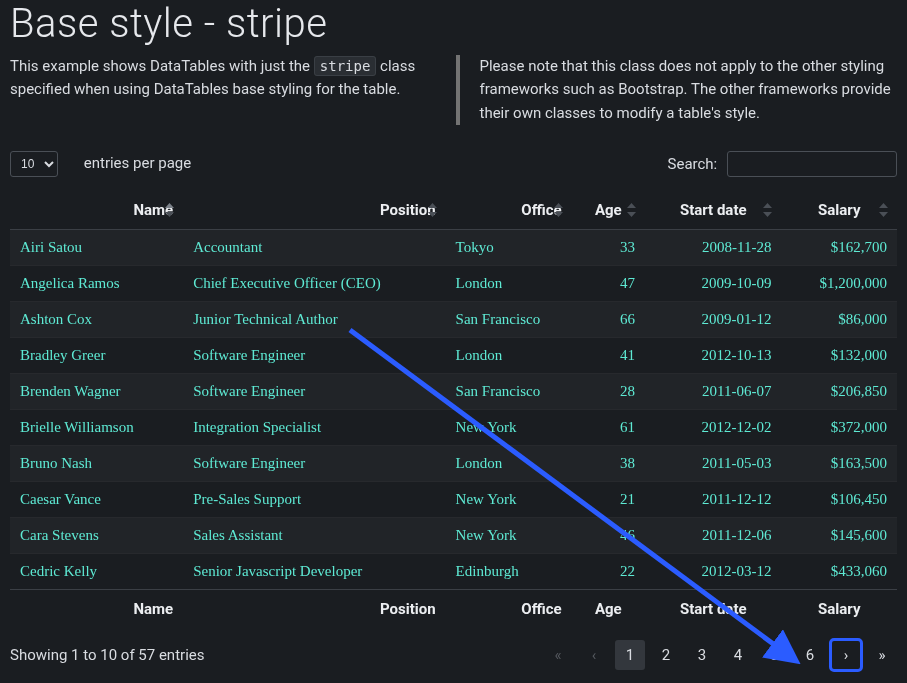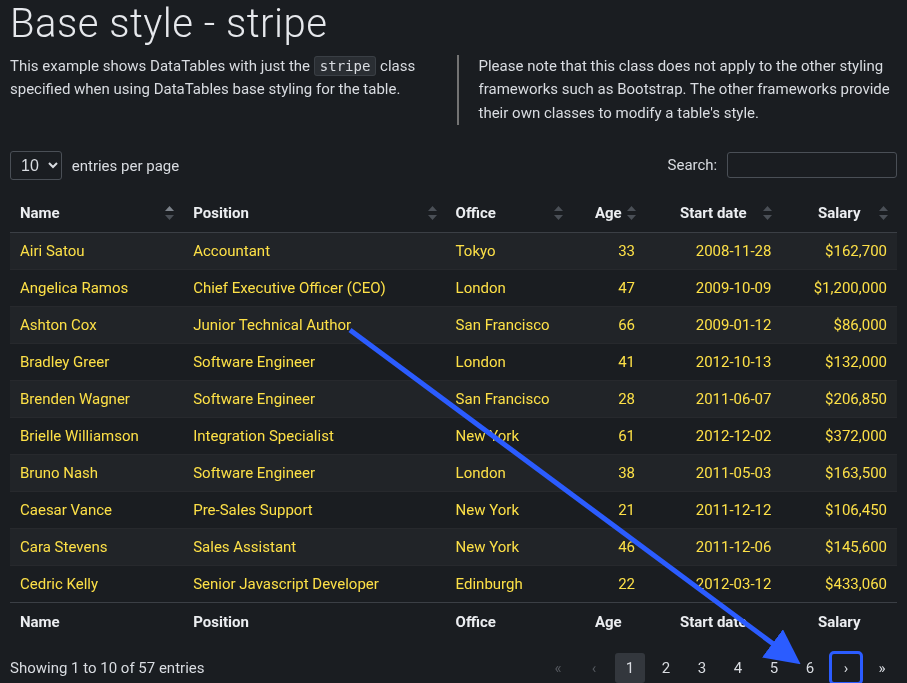--- a/index.html
+++ b/index.html
@@ -27,21 +27,21 @@
     margin-bottom: 26px;
   }
   .intro-left {
     flex: 1;
     padding-right: 20px;
     line-height: 1.55;
   }
   .intro-right {
     flex: 1;
     padding-left: 20px;
-    border-left: 2px solid #737373;
+    border-left: 4px solid #737373;
     line-height: 1.55;
   }
   code.badge {
     background: #2a2e33;
     border: 1px solid #3a3f45;
     border-radius: 3px;
     padding: 1px 5px;
     font-family: ui-monospace, SFMono-Regular, Menlo, monospace;
     font-size: 14px;
   }
@@ -50,51 +50,52 @@
     justify-content: space-between;
     align-items: center;
     margin-bottom: 14px;
   }
   .length-control select {
     background: #1a1d21;
     color: #d9dce1;
     border: 1px solid #4a4f56;
     border-radius: 3px;
     padding: 4px 6px;
-    font-size: 16px;
-  }
-  .length-control span { margin-left: 6px; }
+    font-size: 12px;
+  }
+  .length-control span { margin-left: 22px; }
   .search-control label { margin-right: 6px; }
   .search-control input {
     background: #1a1d21;
     border: 1px solid #4a4f56;
     border-radius: 3px;
     padding: 4px 6px;
     width: 170px;
     color: #d9dce1;
     font-size: 14px;
   }
   table {
     width: 100%;
     border-collapse: collapse;
     font-size: 15px;
   }
   thead th, tfoot th {
-    text-align: left;
+    text-align: right;
     font-weight: 700;
     padding: 10px 10px;
     border-bottom: 1px solid #3b3f45;
     color: #eceef1;
     position: relative;
   }
   tfoot th { border-top: 1px solid #3b3f45; border-bottom: none; }
   thead th.num, tfoot th.num { text-align: center; }
   tbody td {
     padding: 9px 10px;
-    color: #fde047;
+    color: #5eead4;
+    font-family: Liberation Serif, serif;
   }
   tbody td.num { text-align: right; }
   tbody tr.stripe { background: #212428; }
   tbody tr { border-bottom: 1px solid #27292d; }
   .sort-icons {
     display: inline-block;
     width: 10px;
     position: absolute;
     right: 8px;
     top: 50%;

